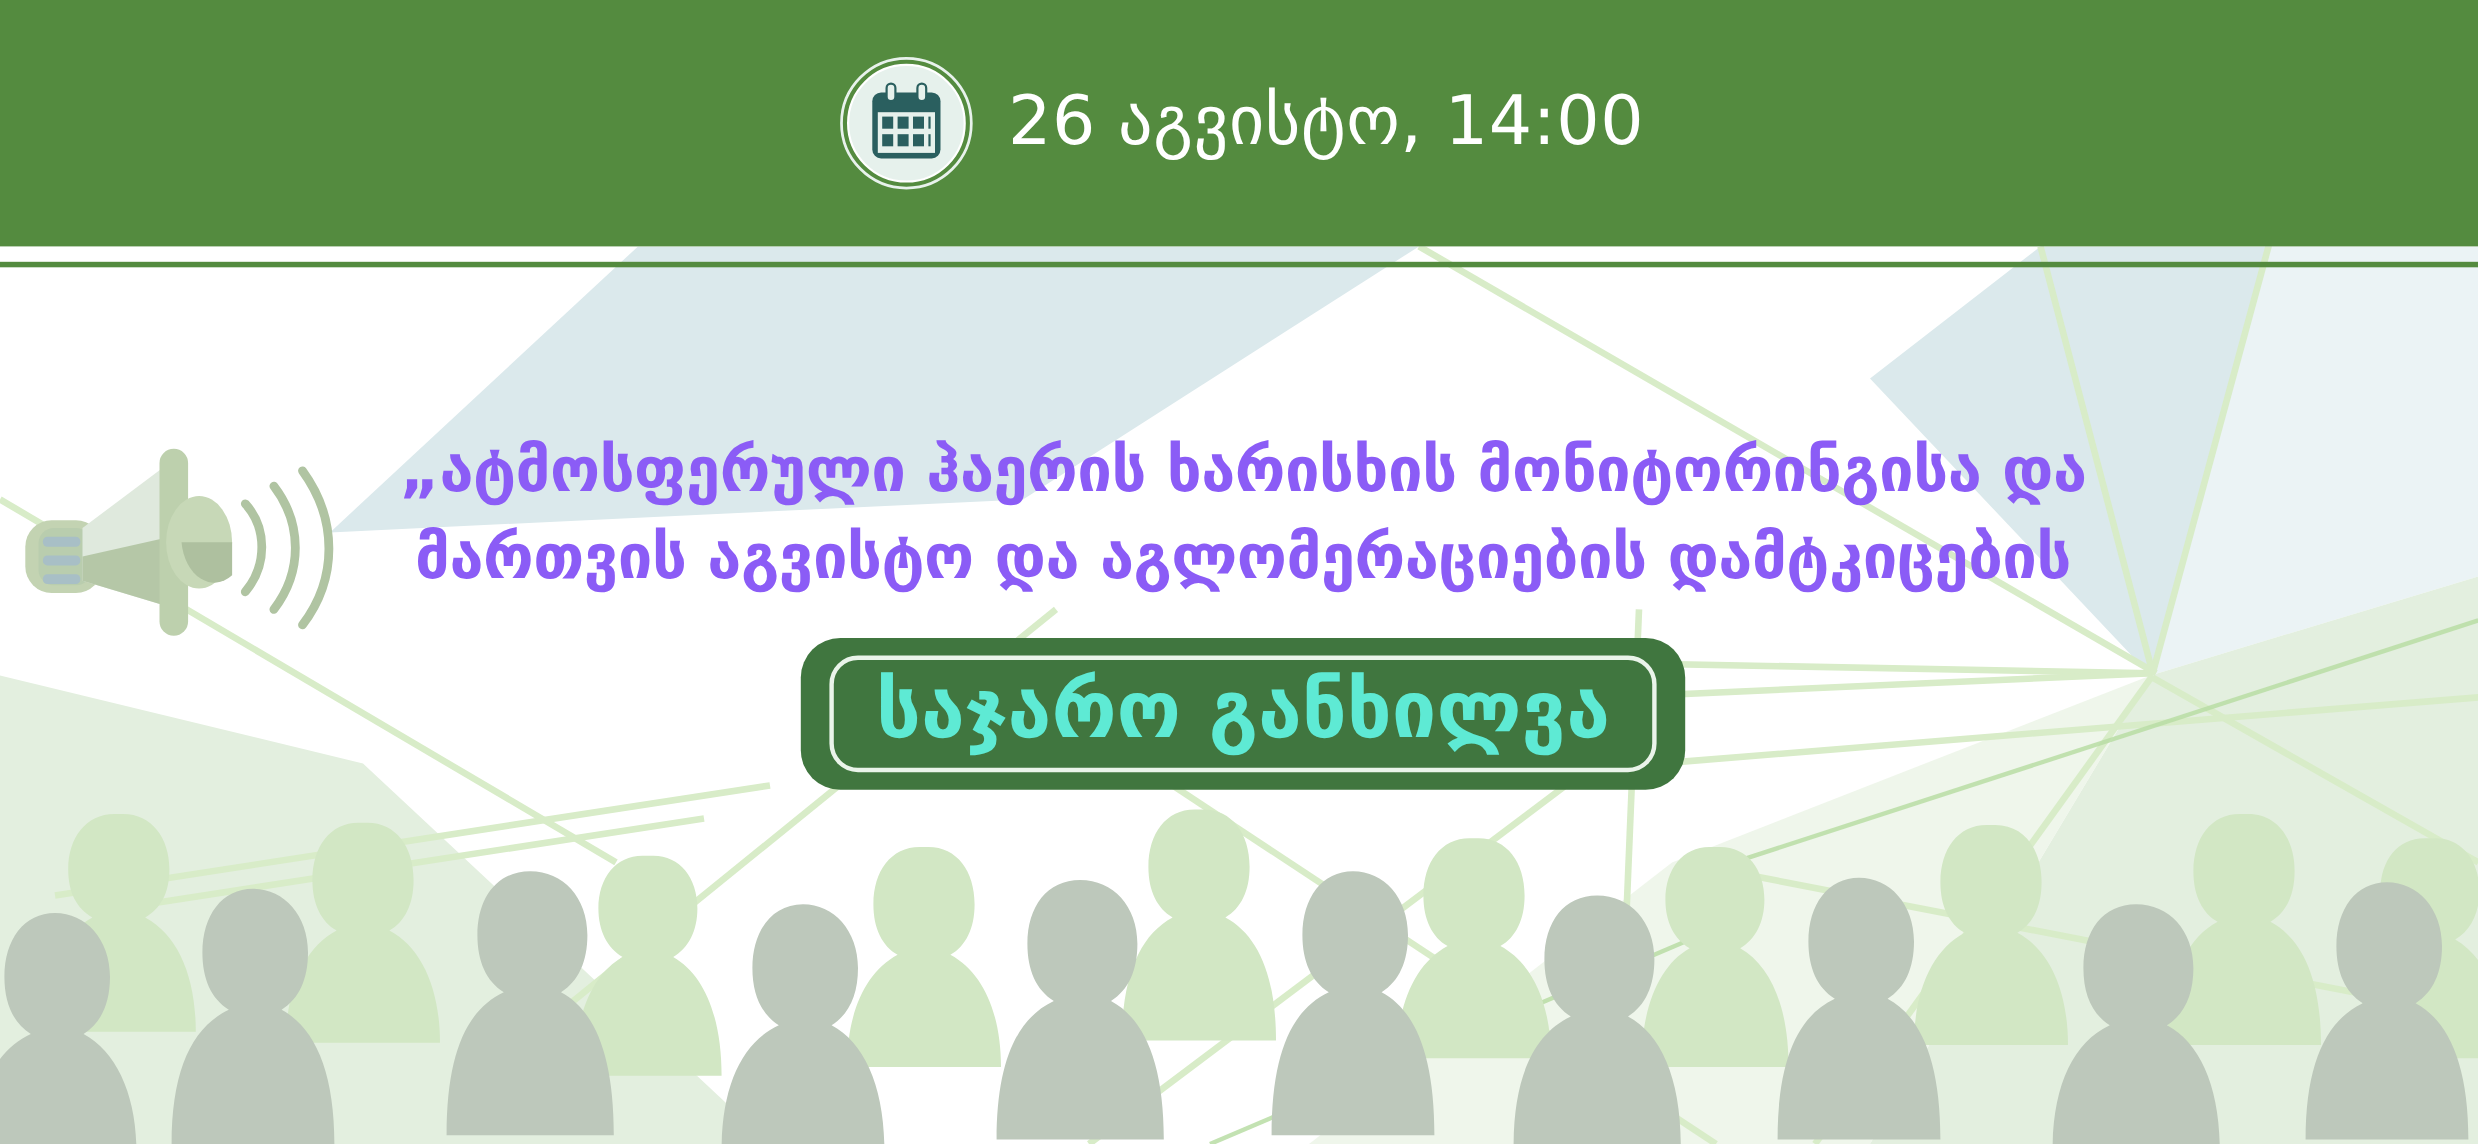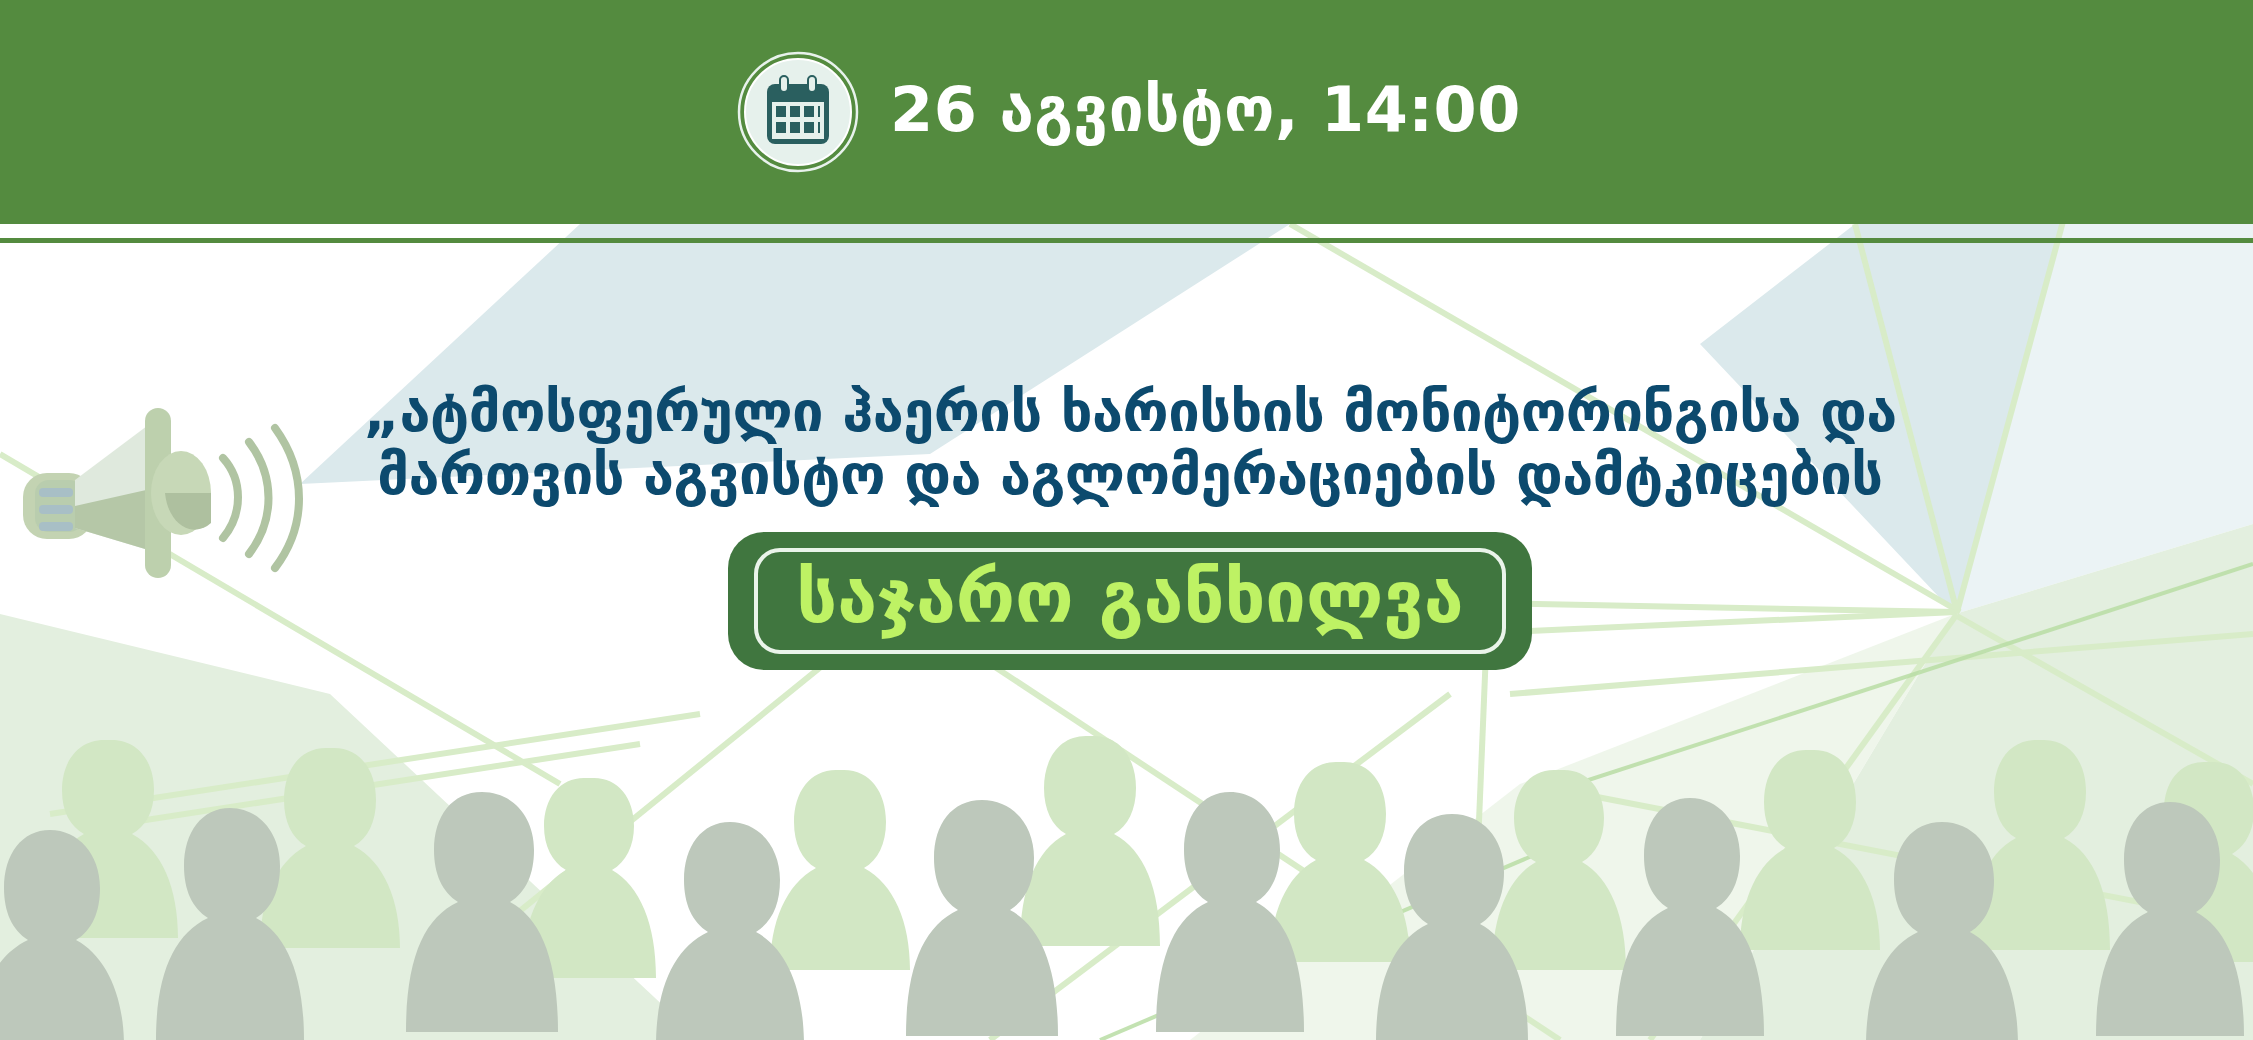--- a/index.html
+++ b/index.html
@@ -29,21 +29,21 @@
   }
   .cal-badge{
     position:relative;width:132px;height:132px;flex:0 0 auto;
   }
   .cal-badge svg{display:block;width:132px;height:132px;}
   .date-text{
     color:#ffffff;
     font-size:62px;
     line-height:1;
     letter-spacing:0.5px;
-    font-weight:700;
+    font-weight:400;
     white-space:nowrap;
     padding-bottom:4px;
   }
 
   
   .header-rule{
     position:absolute;left:0;top:238px;width:2253px;height:5px;
     background:#548b3f;z-index:7;
   }
 
@@ -59,43 +59,43 @@
     position:absolute;left:5px;top:388px;width:310px;height:210px;z-index:3;
   }
   .megaphone svg{display:block;width:310px;height:210px;}
 
   
   .content{
     position:absolute;left:320px;top:380px;width:1620px;z-index:4;
     text-align:center;
   }
   .headline{
-    color:#0c4a6e;
+    color:#8b5cf6;
     font-size:56px;
     line-height:63px;
     font-weight:700;
     letter-spacing:-0.5px;
-    margin:0;
+    margin:16px;
     white-space:nowrap;
   }
   .badge{
     display:inline-block;
     margin-top:26px;
     background:#40763f;
     border-radius:36px;
     padding:16px 26px;
     box-sizing:border-box;
   }
   .badge-inner{
     border:4px solid #eaf4ea;
     border-radius:26px;
     padding:6px 38px 14px 38px;
   }
   .badge-text{
-    color:#bef264;
+    color:#5eead4;
     font-size:72px;
     line-height:78px;
     font-weight:700;
     white-space:nowrap;
     display:block;
   }
 
   
   .crowd{
     position:absolute;left:0;bottom:0;width:2253px;height:330px;z-index:2;

